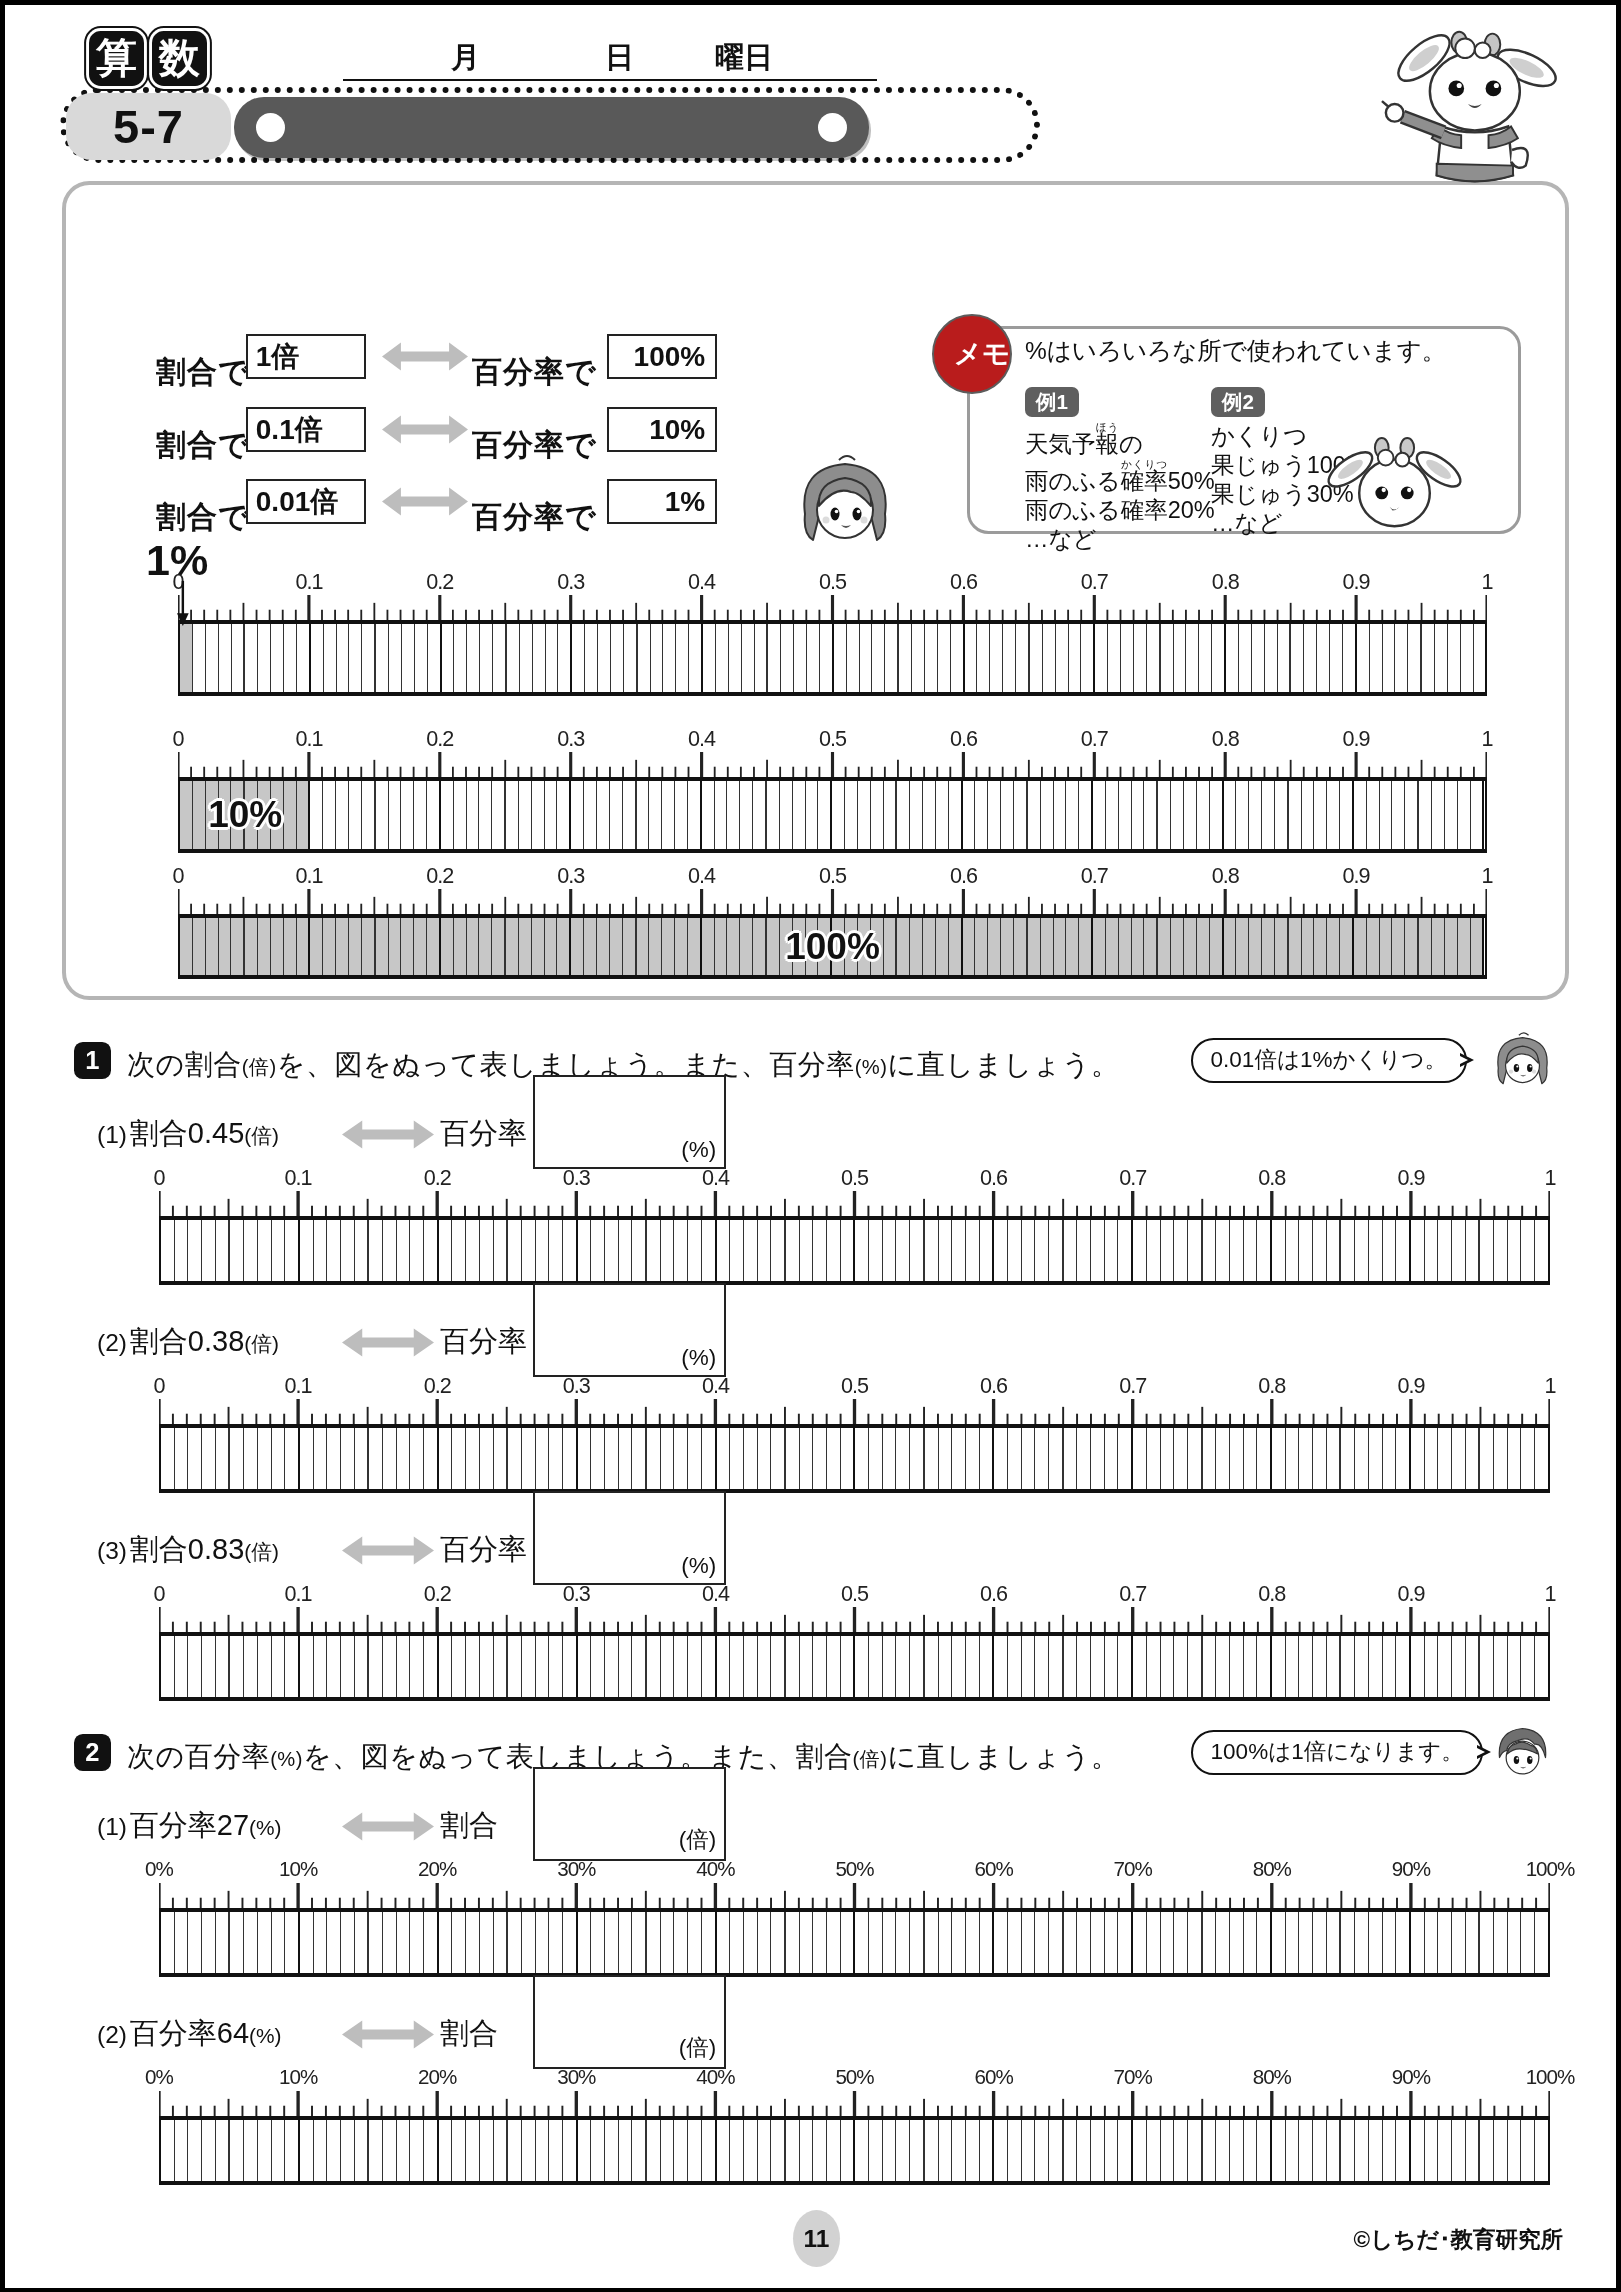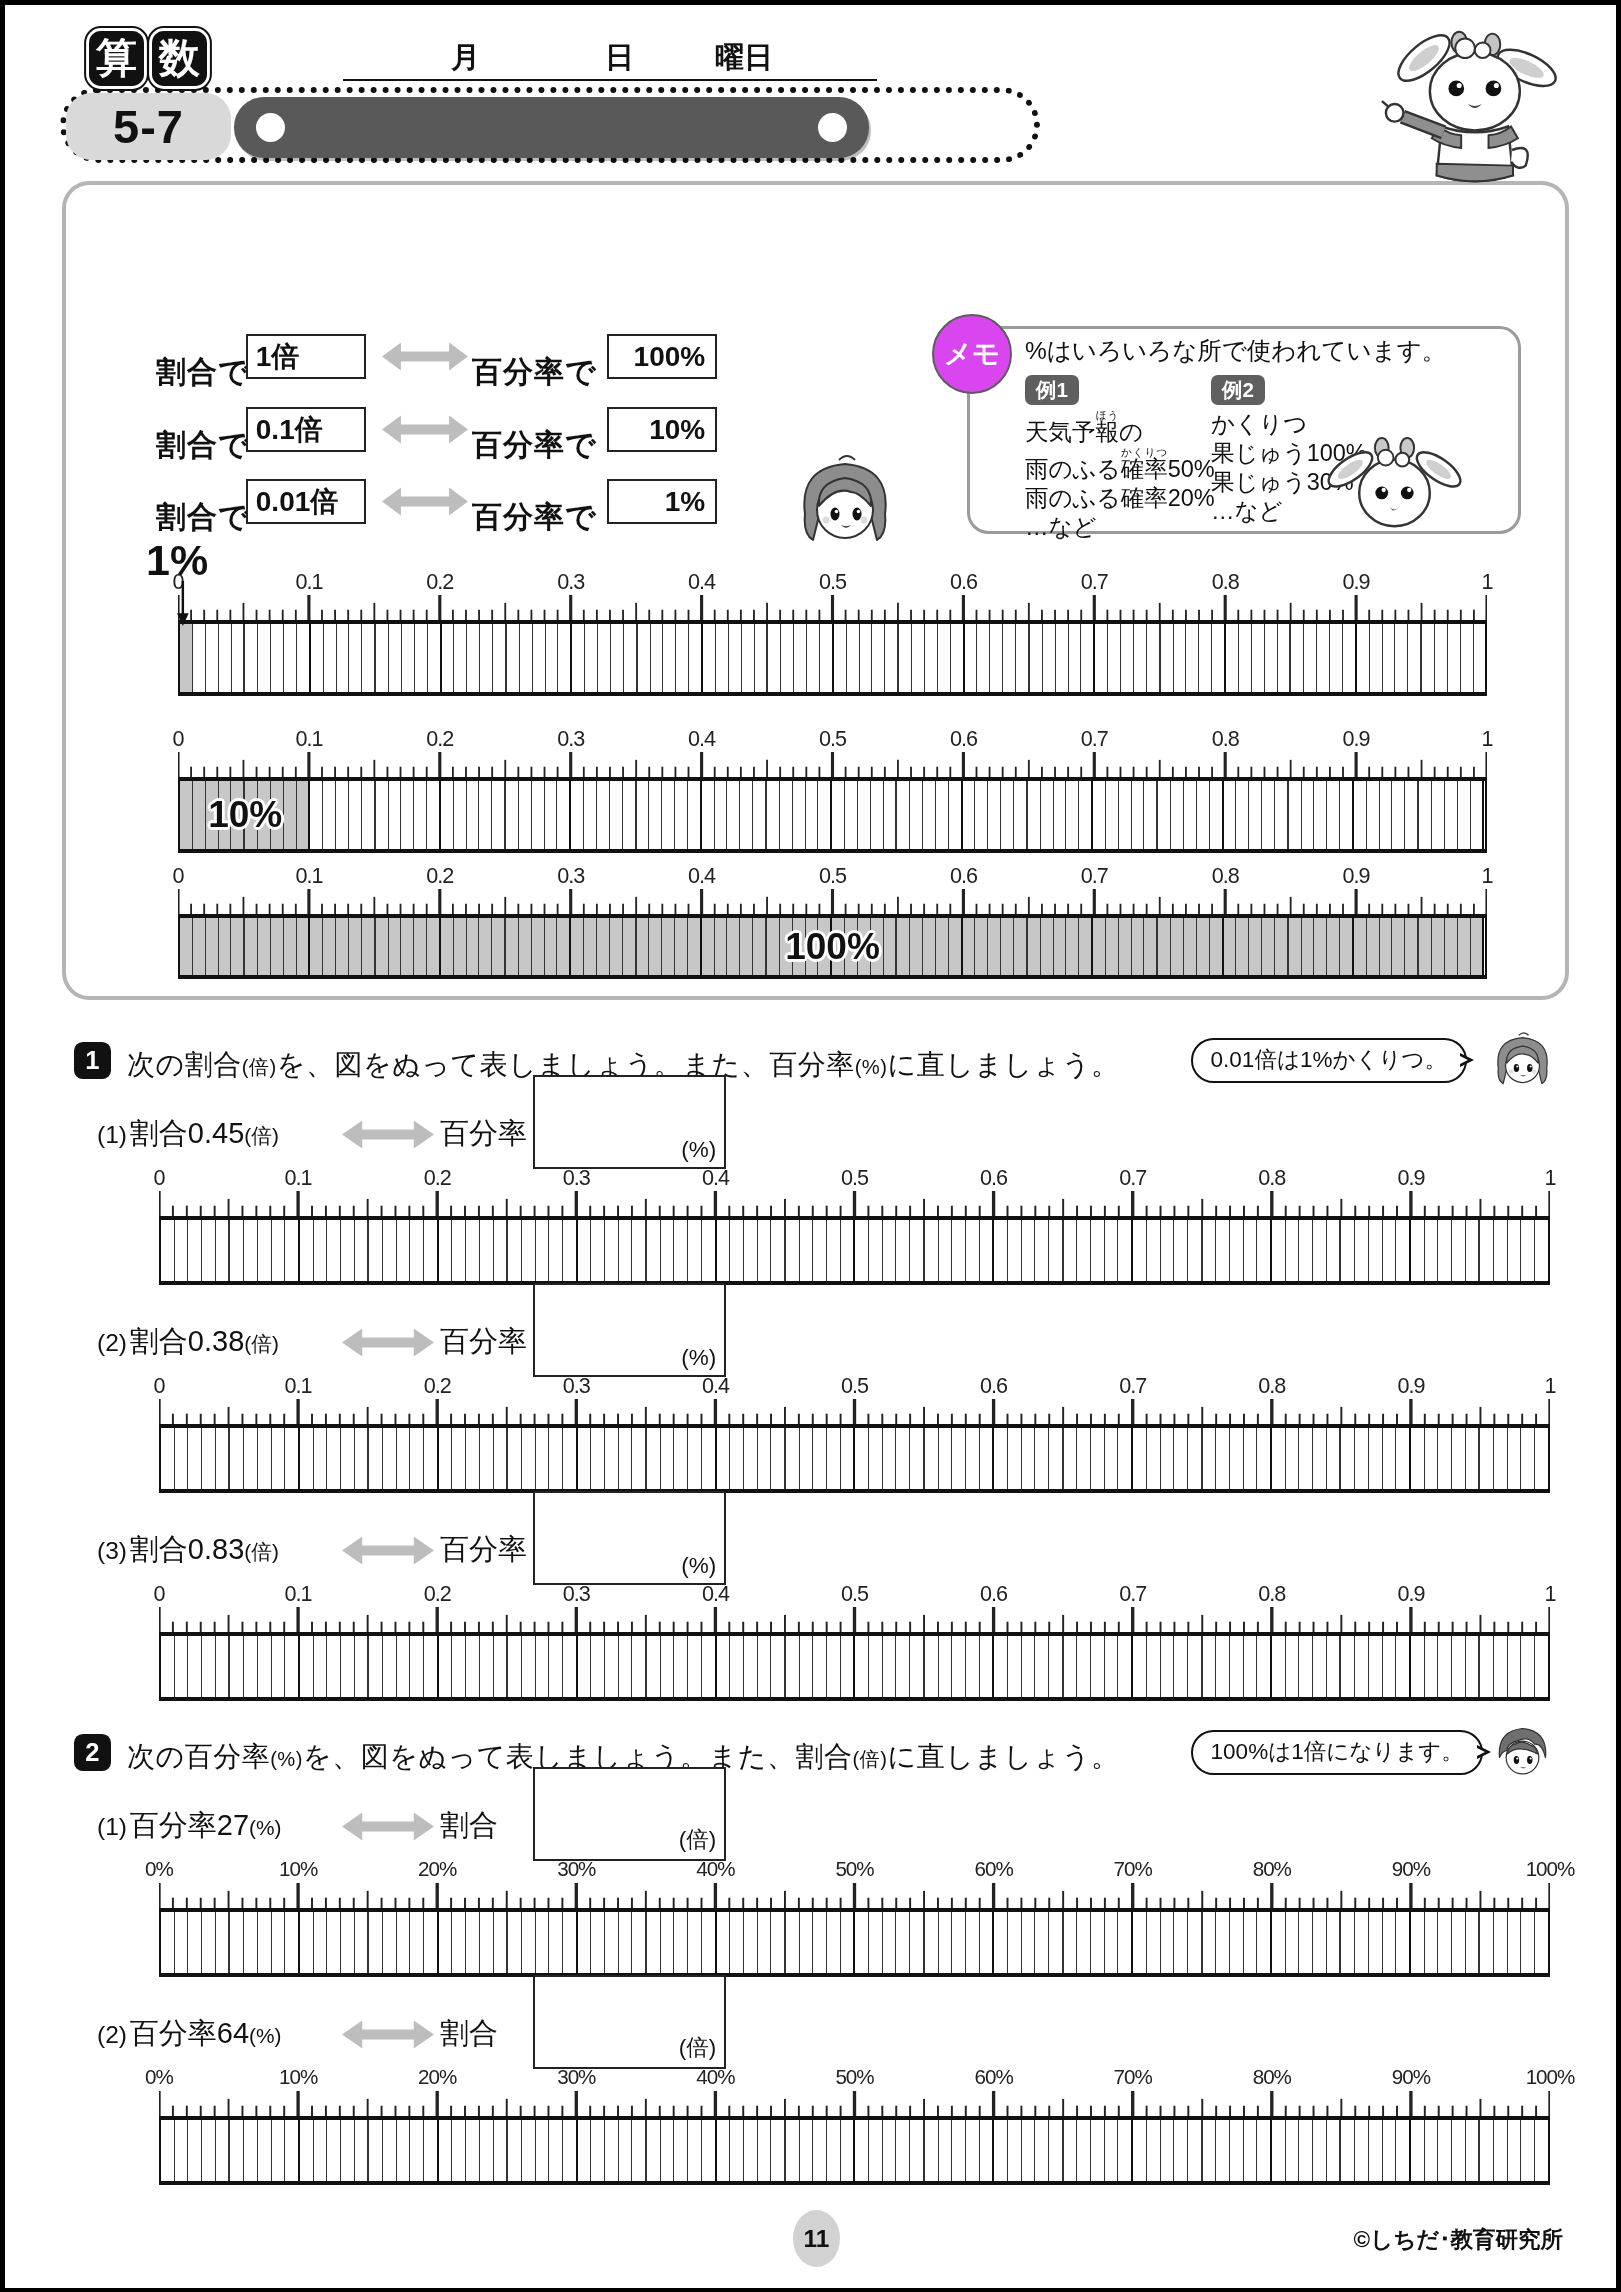--- a/index.html
+++ b/index.html
@@ -60,25 +60,25 @@
 .speech-bubble::after{content:"";position:absolute;bottom:-8.8px;right:35px;
   border:6.9px solid transparent;border-top:12.7px solid #fff}
 .bubble-line{font-size:23.5px;line-height:33px}
 .face{position:absolute}
 .face svg{width:100%;height:100%;display:block}
 #girl1{left:727px;top:267px;width:104px;height:96px}
 
 .memo-box{position:absolute;left:901px;top:141px;width:554px;height:208px;
   border:3.9px solid #9b9b9b;border-radius:21.6px;background:#fff}
 .memo-circle{position:absolute;left:866px;top:129px;width:80px;height:80px;border-radius:50%;
-  background:#d946ef;color:#fff;display:flex;align-items:center;justify-content:center;
+  background:#b91c1c;color:#fff;display:flex;align-items:center;justify-content:flex-end;
   font-size:27.4px;font-weight:800;z-index:3;border:2.9px solid #5c5c5c}
 .memo-heading{position:absolute;left:959px;top:149px;font-size:24.5px}
 #memo-examples{position:absolute;left:959px;top:190px;width:490px;height:159px}
-.memo-col{position:absolute;top:0}
+.memo-col{position:absolute;top:12px}
 .memo-badge{display:inline-block;background:var(--memo-badge);color:#fff;font-size:20.6px;
   font-weight:700;padding:1px 10.8px;border-radius:6.9px}
 .memo-lines{margin-top:4.9px;font-size:23.5px;line-height:29px}
 .memo-lines rt{font-size:10.8px}
 #memo-goat{left:1255px;top:247px;width:147px;height:113px;z-index:3}
 
 .pointer-label{position:absolute;left:80px;top:351px;font-size:43px;font-weight:800}
 .pointer-arrow{position:absolute;left:110px;top:396px;width:13.7px;height:45px;z-index:2}
 
 

